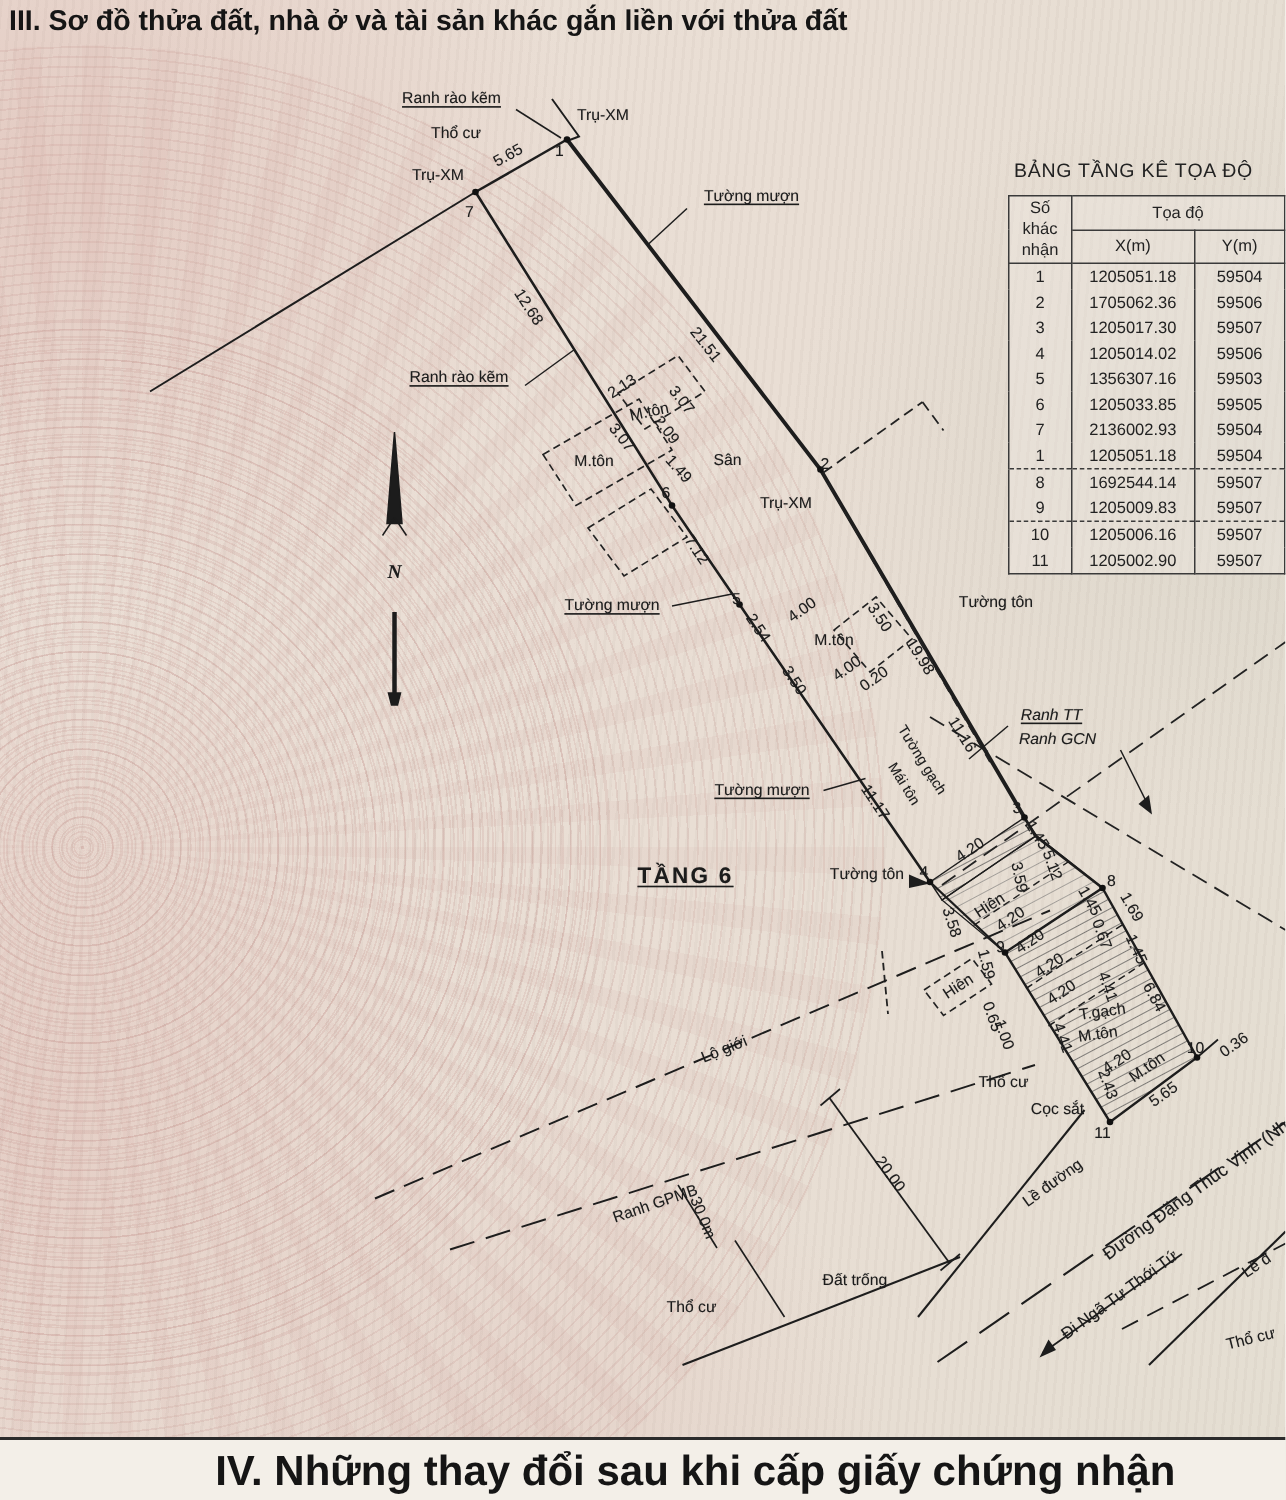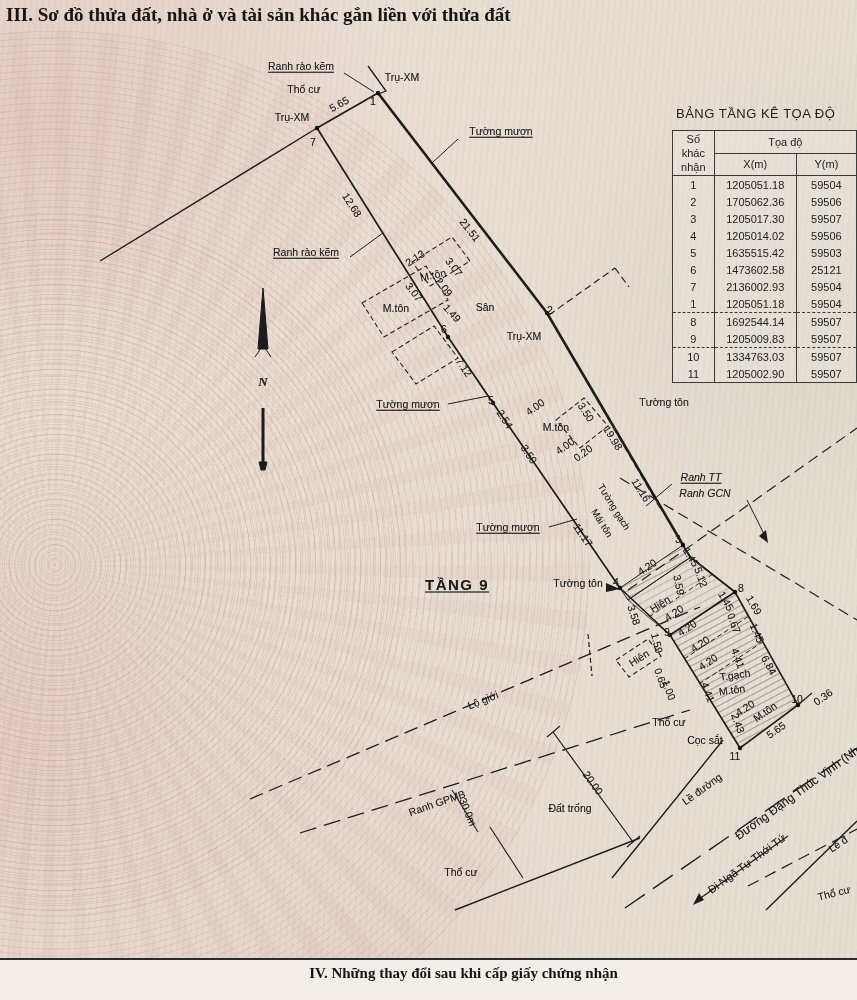--- a/index.html
+++ b/index.html
@@ -15,25 +15,25 @@
       radial-gradient(420px 420px at 40% 97%,rgba(205,150,145,.16),transparent 60%),
       radial-gradient(500px 400px at 97% 30%,rgba(188,190,176,.22),transparent 62%);}
   .rosette{position:absolute;border-radius:50%;pointer-events:none;}
   #ros1{left:-480px;top:30px;width:1070px;height:1070px;
     background:
       repeating-radial-gradient(circle at 50% 50%,rgba(188,132,126,.17) 0 1.2px,rgba(0,0,0,0) 1.2px 6.5px),
       repeating-conic-gradient(from 10deg,rgba(188,132,126,.06) 0deg 2deg,transparent 2deg 5deg);}
   #ros2{left:-300px;top:210px;width:710px;height:710px;
     background:repeating-radial-gradient(circle at 50% 50%,rgba(180,120,115,.15) 0 1px,rgba(0,0,0,0) 1px 5px);}
 
-  .sec-title{position:absolute;font-family:Liberation Serif, serif;font-weight:bold;color:#151515;white-space:nowrap;}
+  .sec-title{position:absolute;font-family:Liberation Sans, sans-serif;font-weight:bold;color:#151515;white-space:nowrap;}
   #s3{left:6px;top:4px;font-size:19px;}
   #band4{position:absolute;left:0;top:958px;width:857px;height:40px;background:#f3efe8;
     border-top:2px solid #2b2b2b;border-bottom:2px solid #2b2b2b;}
-  #s4{left:0;right:0;top:965px;text-align:center;padding-left:70px;font-size:15px;}
+  #s4{left:0;right:0;top:965px;text-align:center;padding-left:70px;font-size:28px;}
 
   svg{position:absolute;left:0;top:0;pointer-events:none;}
 
   .lbl{position:absolute;font-size:10.5px;color:#1c1c1c;white-space:nowrap;line-height:1;
     text-shadow:0 0 .5px rgba(40,40,40,.4);}
   .lbl.u{text-decoration:underline;text-underline-offset:2px;}
   .lbl.b{font-weight:bold;}
   .lbl.i{font-style:italic;}
   .lbl.ls{letter-spacing:1.5px;}
   .lbl.serif{font-family:"Liberation Serif",serif;}
@@ -201,21 +201,21 @@
       <span class="lbl" style="left: 583px; top: 453px; transform: translate(-50%, -50%) rotate(-36deg);">0.20</span>
       <span class="lbl" style="left: 529px; top: 454px; transform: translate(-50%, -50%) rotate(56deg);">3.50</span>
       <span class="lbl" style="left: 664px; top: 402px; transform: translate(-50%, -50%) rotate(0deg);">Tường tôn</span>
       <span class="lbl" style="left: 641px; top: 490px; transform: translate(-50%, -50%) rotate(58deg);">11.16</span>
       <span class="lbl u i" style="left: 701px; top: 477px; transform: translate(-50%, -50%) rotate(0deg);">Ranh TT</span>
       <span class="lbl i" style="left: 705px; top: 493px; transform: translate(-50%, -50%) rotate(0deg);">Ranh GCN</span>
       <span class="lbl u" style="left: 508px; top: 527px; transform: translate(-50%, -50%) rotate(0deg);">Tường mượn</span>
       <span class="lbl" style="left: 583px; top: 535px; transform: translate(-50%, -50%) rotate(56deg);">11.17</span>
       <span class="lbl" style="left: 614px; top: 507px; font-size: 9.5px; transform: translate(-50%, -50%) rotate(58deg);">Tường gạch</span>
       <span class="lbl" style="left: 602px; top: 523px; font-size: 9.5px; transform: translate(-50%, -50%) rotate(58deg);">Mái tôn</span>
-      <span class="lbl b u ls" style="left: 457px; top: 584px; font-size: 15px; transform: translate(-50%, -50%) rotate(0deg);">TẦNG 9</span>
+      <span class="lbl b u ls" style="left: 457px; top: 584px; font-size: 15px; transform: translate(-50%, -50%) rotate(0deg);">TẦNG 6</span>
       <span class="lbl" style="left: 578px; top: 583px; transform: translate(-50%, -50%) rotate(0deg);">Tường tôn</span>
       <span class="lbl" style="left: 616px; top: 582px; transform: translate(-50%, -50%) rotate(0deg);">4</span>
       <span class="lbl" style="left: 647px; top: 567px; transform: translate(-50%, -50%) rotate(-34deg);">4.20</span>
       <span class="lbl" style="left: 678px; top: 539px; transform: translate(-50%, -50%) rotate(0deg);">3</span>
       <span class="lbl" style="left: 691px; top: 557px; transform: translate(-50%, -50%) rotate(58deg);">1.45</span>
       <span class="lbl" style="left: 701px; top: 577px; transform: translate(-50%, -50%) rotate(70deg);">5.12</span>
       <span class="lbl" style="left: 679px; top: 585px; transform: translate(-50%, -50%) rotate(78deg);">3.59</span>
       <span class="lbl" style="left: 634px; top: 615px; transform: translate(-50%, -50%) rotate(72deg);">3.58</span>
       <span class="lbl" style="left: 660px; top: 604px; transform: translate(-50%, -50%) rotate(-33deg);">Hiên</span>
       <span class="lbl" style="left: 674px; top: 613px; transform: translate(-50%, -50%) rotate(-34deg);">4.20</span>
@@ -247,21 +247,21 @@
       <span class="lbl" style="left: 705px; top: 740px; transform: translate(-50%, -50%) rotate(0deg);">Cọc sắt</span>
       <span class="lbl" style="left: 735px; top: 756px; transform: translate(-50%, -50%) rotate(0deg);">11</span>
       <span class="lbl" style="left: 702px; top: 789px; transform: translate(-50%, -50%) rotate(-36deg);">Lề đường</span>
       <span class="lbl" style="left: 797px; top: 793px; font-size: 12px; transform: translate(-50%, -50%) rotate(-36deg);">Đường Đặng Thúc Vịnh (Nh</span>
       <span class="lbl" style="left: 747px; top: 864px; font-size: 11px; transform: translate(-50%, -50%) rotate(-36deg);">Đi Ngã Tư Thới Tứ</span>
       <span class="lbl" style="left: 838px; top: 844px; transform: translate(-50%, -50%) rotate(-34deg);">Lề đ</span>
       <span class="lbl" style="left: 834px; top: 893px; transform: translate(-50%, -50%) rotate(-14deg);">Thổ cư</span>
       <span class="lbl" style="left: 483px; top: 700px; transform: translate(-50%, -50%) rotate(-22deg);">Lộ giới</span>
       <span class="lbl" style="left: 437px; top: 803px; transform: translate(-50%, -50%) rotate(-19deg);">Ranh GPMB</span>
       <span class="lbl" style="left: 468px; top: 812px; transform: translate(-50%, -50%) rotate(68deg);">30.0m</span>
-      <span class="lbl" style="left: 570px; top: 808px; transform: translate(-50%, -50%) rotate(0deg);">Đất trống</span>
+      <span class="lbl" style="left: 570px; top: 854px; transform: translate(-50%, -50%) rotate(0deg);">Đất trống</span>
       <span class="lbl" style="left: 593px; top: 783px; transform: translate(-50%, -50%) rotate(54deg);">20.00</span>
       <span class="lbl" style="left: 461px; top: 872px; transform: translate(-50%, -50%) rotate(0deg);">Thổ cư</span>
       <span class="lbl b i serif" style="left: 263px; top: 381px; font-size: 13px; transform: translate(-50%, -50%) rotate(0deg);">N</span>
     </div>
 
   <div id="coord-title">BẢNG TẦNG KÊ TỌA ĐỘ</div>
   <div id="coord-table-wrap">
     <table id="coord">
       <colgroup>
           <col class="c-n">
@@ -297,27 +297,27 @@
             <td>1205017.30</td>
             <td>59507</td>
           </tr>
           <tr>
             <td>4</td>
             <td>1205014.02</td>
             <td>59506</td>
           </tr>
           <tr>
             <td>5</td>
-            <td>1635515.42</td>
+            <td>1356307.16</td>
             <td>59503</td>
           </tr>
           <tr>
             <td>6</td>
-            <td>1473602.58</td>
-            <td>25121</td>
+            <td>1205033.85</td>
+            <td>59505</td>
           </tr>
           <tr>
             <td>7</td>
             <td>2136002.93</td>
             <td>59504</td>
           </tr>
           <tr>
             <td>1</td>
             <td>1205051.18</td>
             <td>59504</td>
@@ -327,21 +327,21 @@
             <td>1692544.14</td>
             <td>59507</td>
           </tr>
           <tr>
             <td>9</td>
             <td>1205009.83</td>
             <td>59507</td>
           </tr>
           <tr class="sep">
             <td>10</td>
-            <td>1334763.03</td>
+            <td>1205006.16</td>
             <td>59507</td>
           </tr>
           <tr>
             <td>11</td>
             <td>1205002.90</td>
             <td>59507</td>
           </tr>
         </tbody>
     </table>
   </div>

